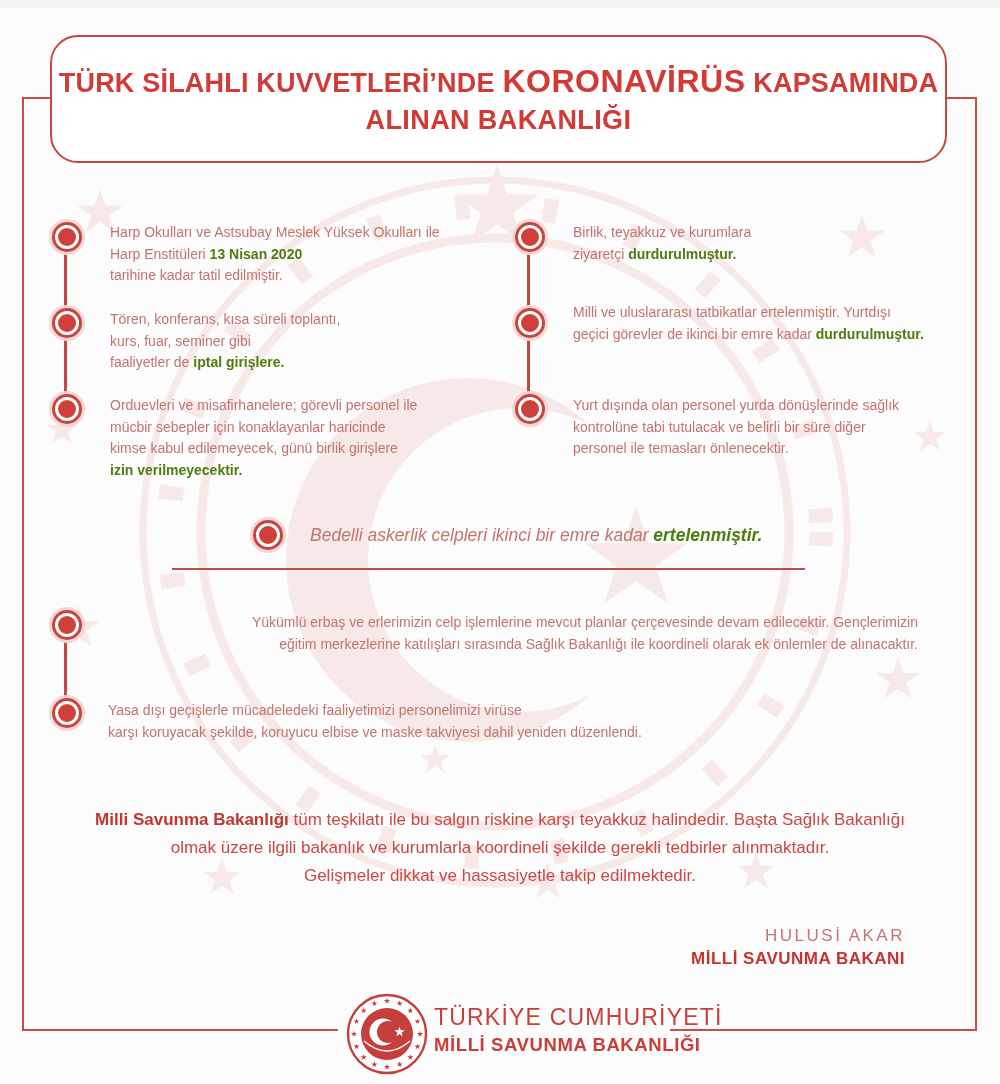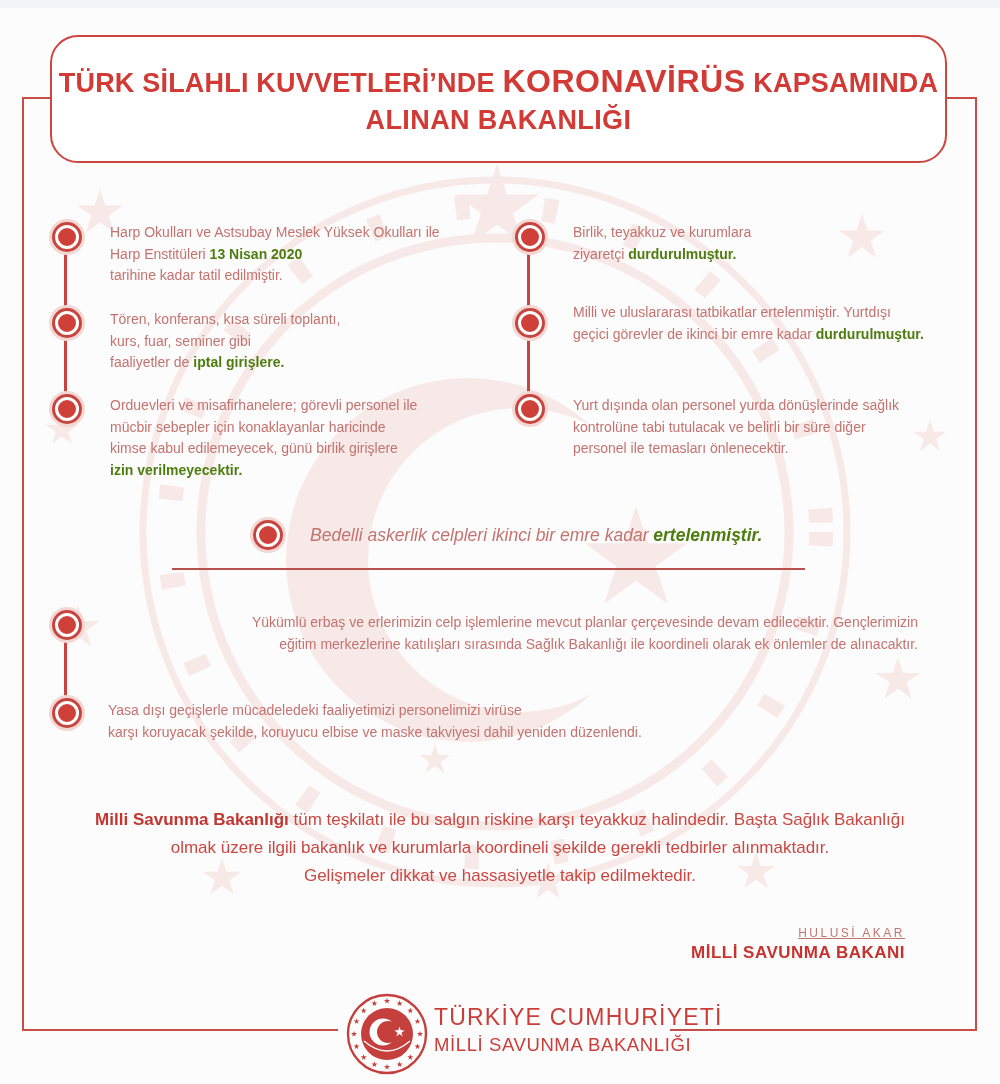--- a/index.html
+++ b/index.html
@@ -36,27 +36,27 @@
   }
   .btext .b{font-weight:bold;color:#4d7c0f;}
   .center-text{font-size:17.5px;line-height:22px;}
   .divider{position:absolute;left:172px;top:568px;width:633px;height:2px;background:#b8504b;z-index:4;}
   .summary{
     position:absolute;left:60px;top:806px;width:880px;text-align:center;
     font-size:17px;line-height:28px;color:#cb4742;white-space:pre-line;z-index:4;
   }
   .summary .b{font-weight:bold;color:#c23530;}
   .signature{position:absolute;right:95px;top:926px;text-align:right;z-index:4;}
-  .sig-name{font-size:12px;letter-spacing:2.5px;color:#c27672;text-decoration:underline;}
+  .sig-name{font-size:17px;letter-spacing:2.5px;color:#c27672;}
   .sig-title{font-size:17px;font-weight:bold;letter-spacing:0.5px;color:#c5332e;margin-top:3px;}
   .logo-patch{position:absolute;left:338px;top:1019px;width:332px;height:22px;background:#fdfcfc;z-index:4;}
   .seal{position:absolute;left:346px;top:993px;z-index:5;}
   .org{position:absolute;left:434px;top:1004px;z-index:5;}
   .org-line1{font-size:23px;letter-spacing:1.2px;color:#cb3d39;}
-  .org-line2{font-size:18.5px;font-weight:normal;letter-spacing:0.6px;color:#cb3d39;margin-top:3px;}
+  .org-line2{font-size:18.5px;font-weight:bold;letter-spacing:0.6px;color:#cb3d39;margin-top:3px;}
 </style>
 </head>
 <body>
 
 <div class="canvas">
 
   <div class="top-strip"></div>
 
   <svg class="watermark" width="1000" height="1084" viewBox="0 0 1000 1084" aria-hidden="true">
     <defs>

